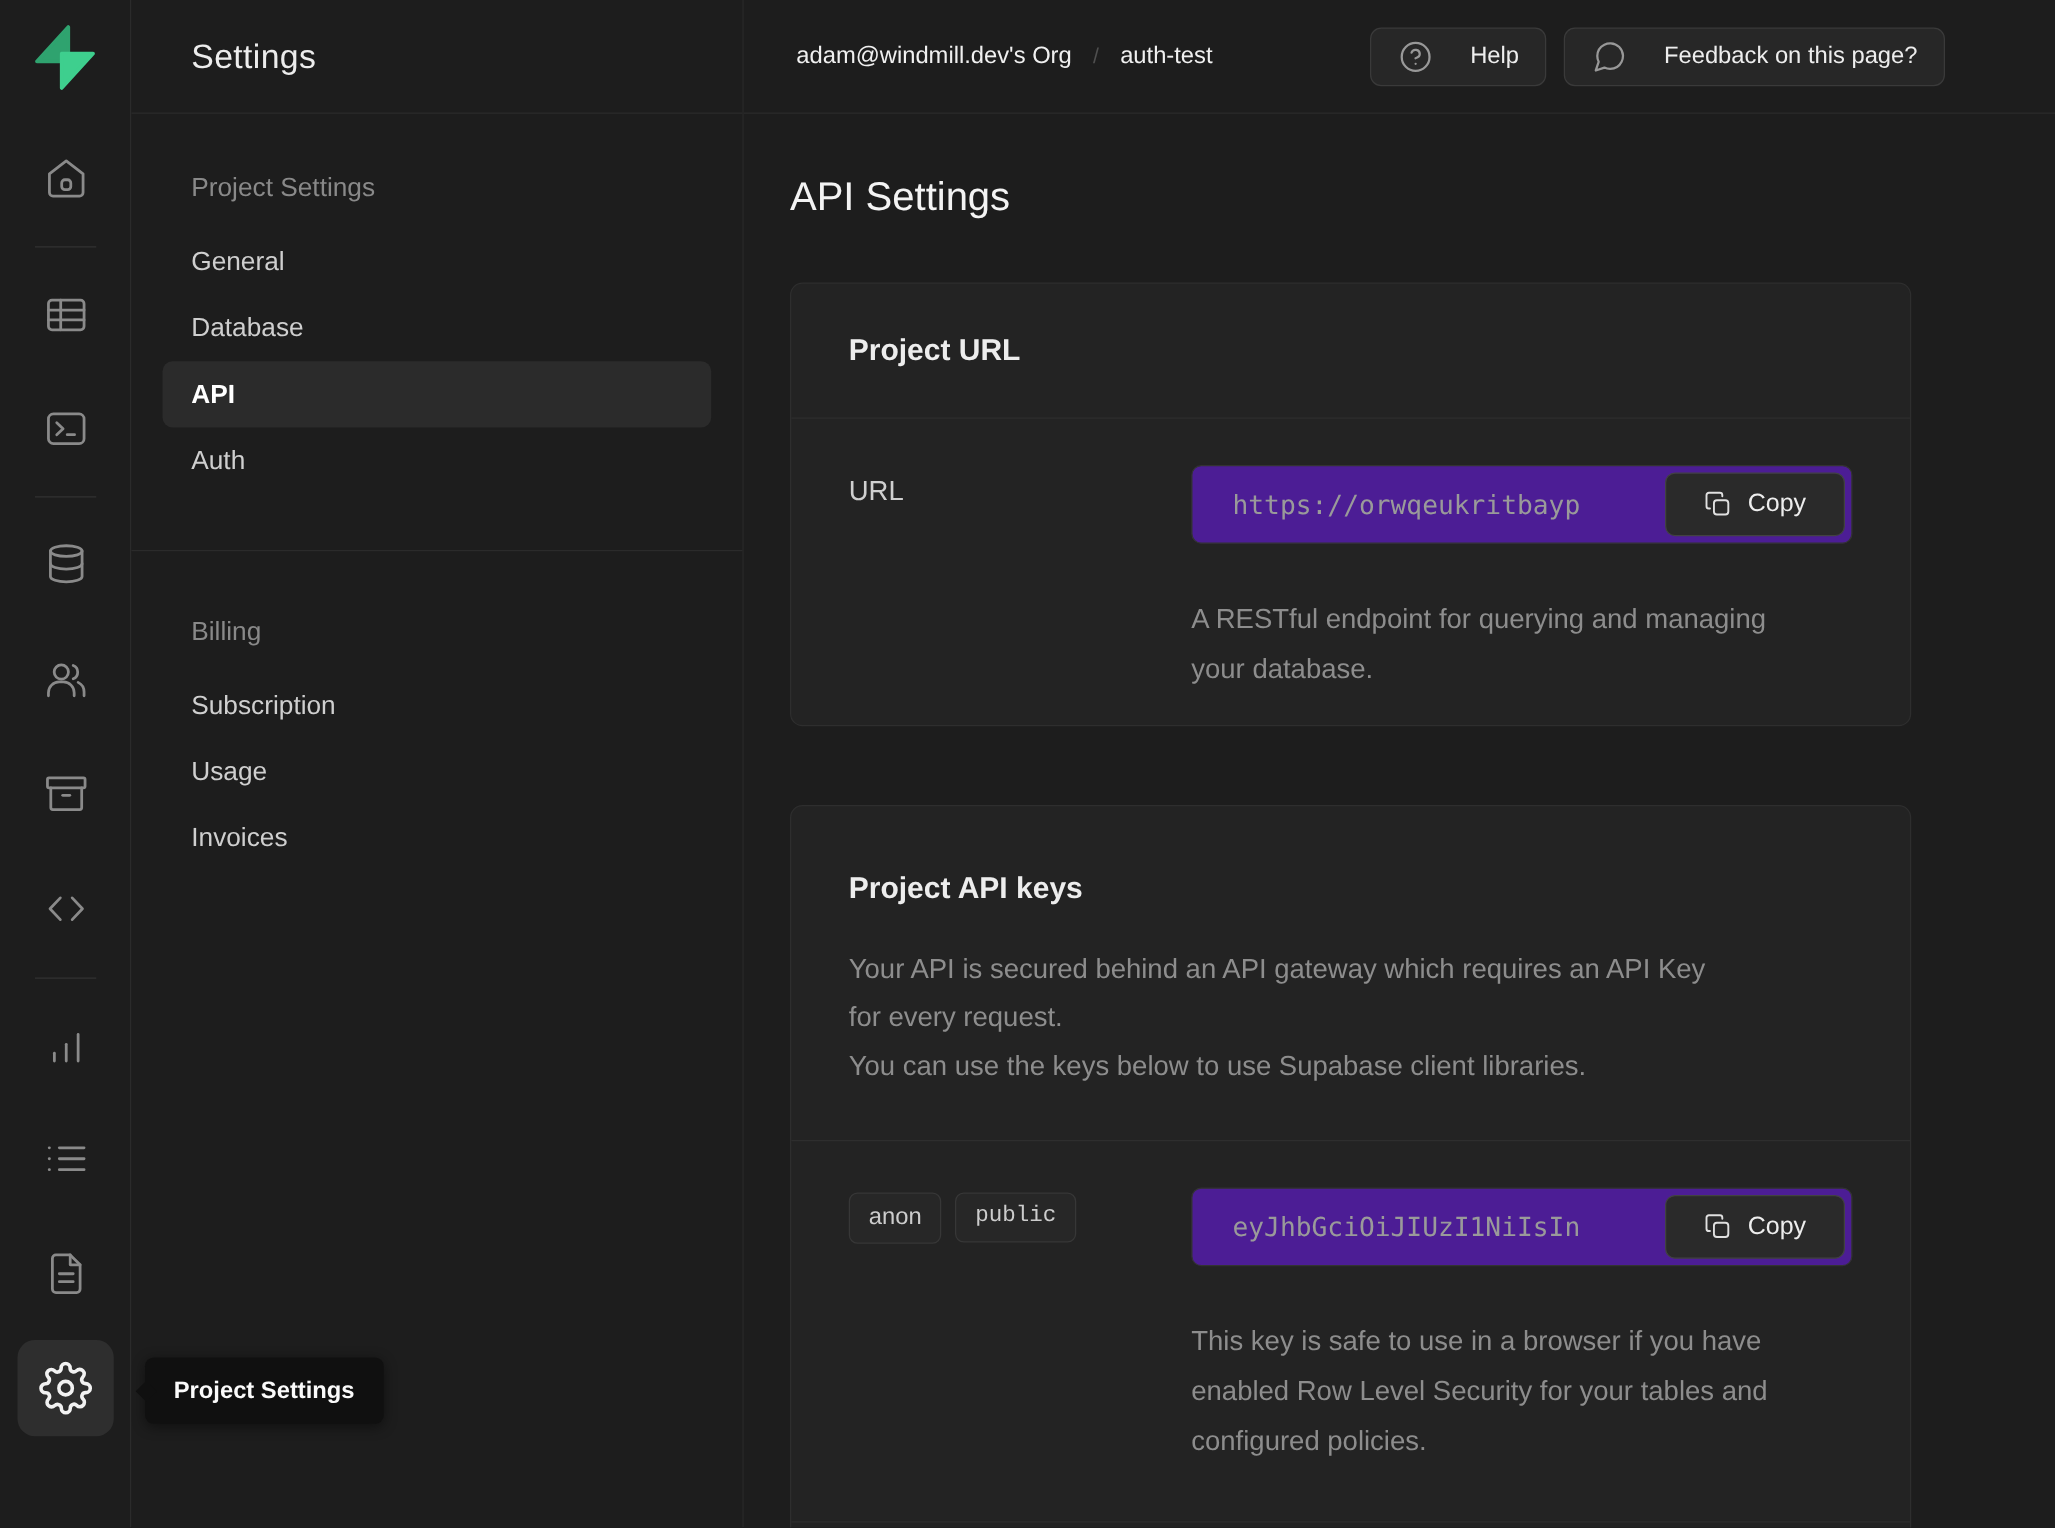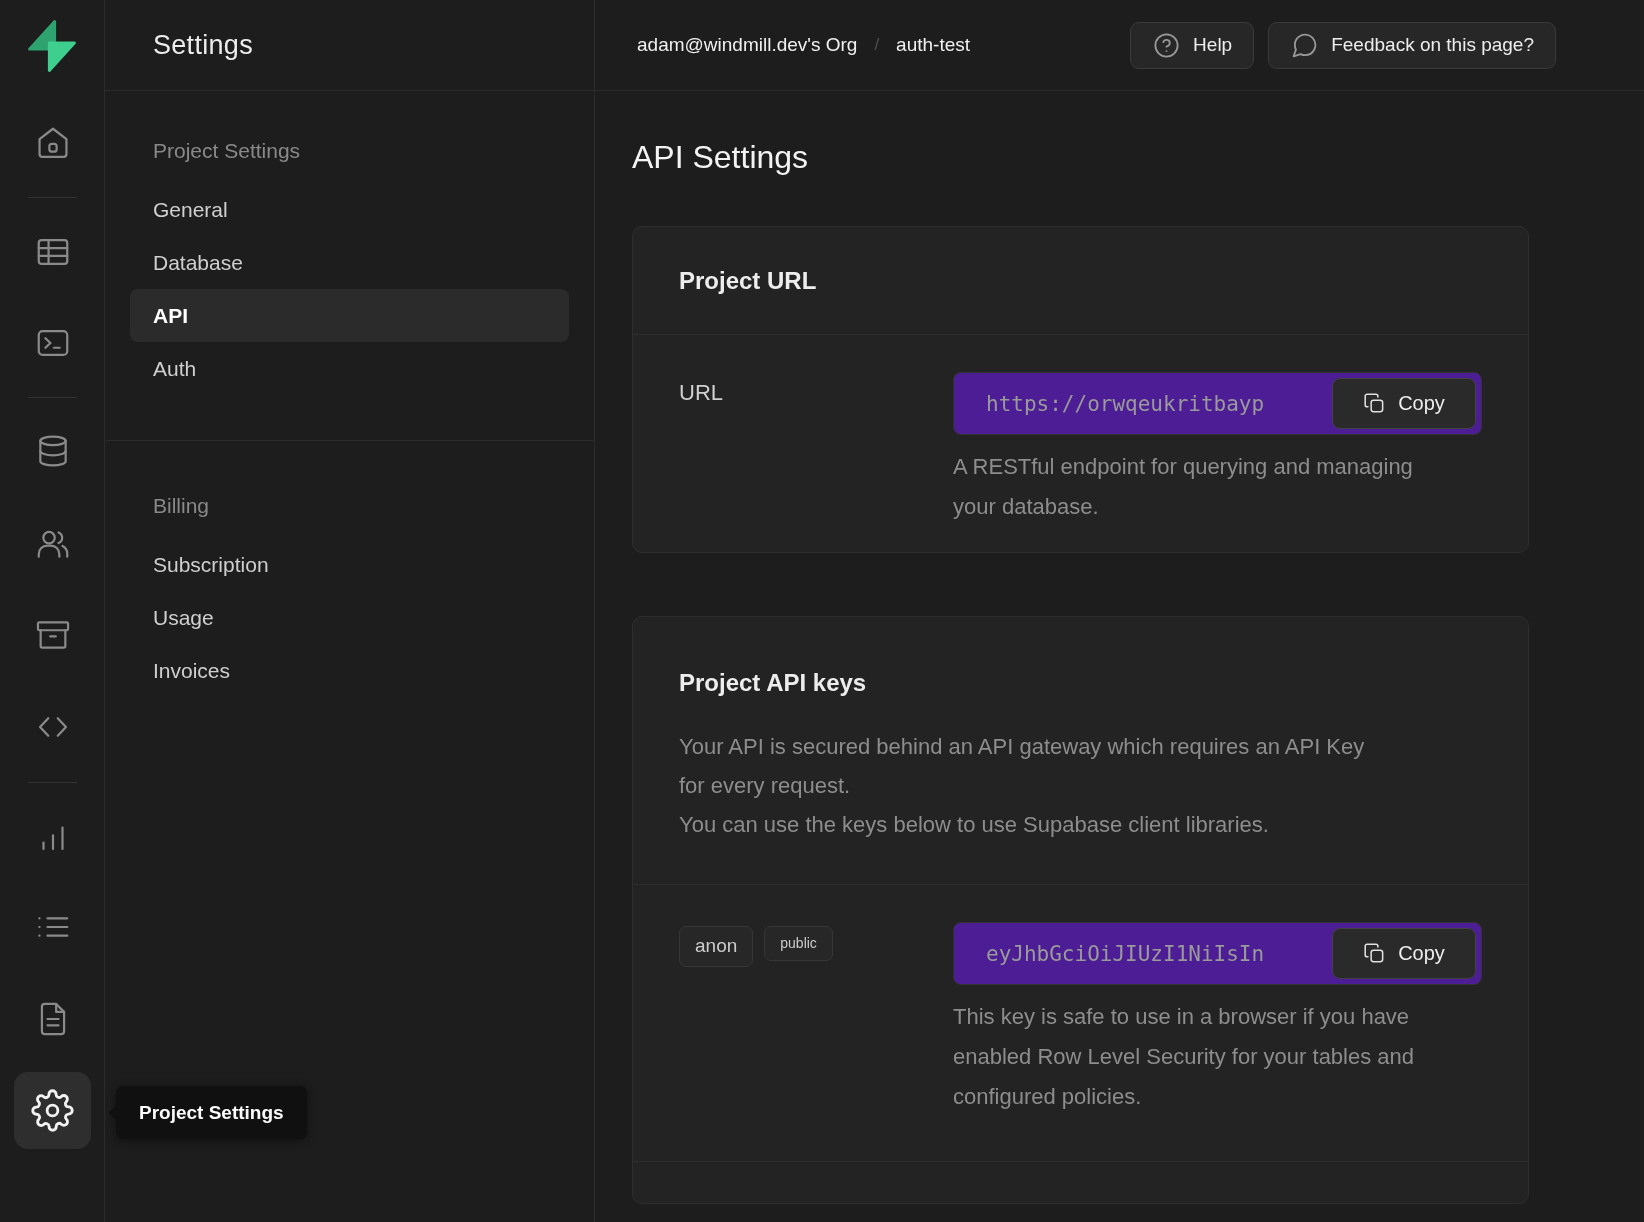--- a/index.html
+++ b/index.html
@@ -50,21 +50,21 @@
   .side-divider { height:1px; background:#2b2b2b; margin:45px -25px 53px; }
 
   
   .main { flex:1; min-width:0; display:flex; flex-direction:column; background:#1d1d1d; }
   .topbar { flex:0 0 91px; height:91px; border-bottom:1px solid #2b2b2b;
             display:flex; align-items:center; padding:0 88px 0 42px; }
   .breadcrumb { display:flex; align-items:center; gap:17px; font-size:19px; }
   .crumb { color:#f0f0f0; cursor:pointer; }
   .crumb-sep { color:#4f4f4f; font-size:17px; }
   .topbar-actions { margin-left:auto; display:flex; gap:14px; }
-  .top-btn { height:47px; display:flex; align-items:center; gap:12px; padding:0 21px;
+  .top-btn { height:47px; display:flex; align-items:center; gap:29px; padding:0 21px;
              background:#272727; border:1px solid #3a3a3a; border-radius:9px;
              color:#ededed; font-size:19px; font-family:inherit; cursor:pointer; }
   .top-btn svg { width:29px; height:29px; color:#989898; }
 
   .content { padding:48px 0 0 37px; }
   .page-title { margin:0 0 50px 0; font-size:32px; font-weight:400; color:#f3f3f3; }
 
   .card { width:897px; background:#232323; border:1px solid #2e2e2e; border-radius:10px; overflow:hidden; }
   .card + .card { margin-top:63px; }
   .card-head { height:108px; padding:0 46px; display:flex; align-items:center;
@@ -75,33 +75,33 @@
   .card-desc { margin:0; font-size:22px; line-height:39px; color:#8d8d8d; max-width:800px; }
 
   .card-body { padding:37px 46px 25px; }
   .card-body.keys { padding-bottom:44px; }
   .row { display:flex; }
   .row-label { flex:0 0 274px; width:274px; font-size:22px; color:#cfcfcf; padding-top:8px; }
   .badge-group { flex:0 0 274px; width:274px; display:flex; gap:11px;
                  align-items:flex-start; padding-top:4px; }
   .badge { background:#272727; border:1px solid #373737; border-radius:7px;
            padding:8px 15px; font-size:19px; color:#cccccc; line-height:1.2; }
-  .badge.mono { font-family:Liberation Sans, sans-serif; font-size:14px; }
+  .badge.mono { font-family:Liberation Mono, monospace; font-size:18px; }
   .row-main { flex:1; min-width:0; }
   .field { position:relative; height:63px; background:#4c1d95;
            border:1px solid #333333; border-radius:8px;
            display:flex; align-items:center; overflow:hidden; cursor:text; }
   .field-value { font-family:"DejaVu Sans Mono", monospace; font-size:21px;
                  color:#9a9a9a; padding-left:32px; white-space:nowrap; }
   .copy-btn { position:absolute; right:5px; top:5px; bottom:5px; width:144px;
               background:#2a2a2a; border:1px solid #424242; border-radius:8px;
               display:flex; align-items:center; justify-content:center; gap:12px;
               color:#ededed; font-size:20px; font-family:inherit; cursor:pointer; }
   .copy-btn svg { width:23px; height:23px; color:#e0e0e0; }
-  .field-desc { margin:12px 0 0; font-size:22px; line-height:40px;
+  .field-desc { margin:40px 0 0; font-size:22px; line-height:40px;
                 color:#8d8d8d; max-width:480px; }
   .next-row-stub { height:42px; border-top:1px solid #2e2e2e; margin-top:0; }
 </style>
 </head>
 <body>
 
 <div class="app">
 
   <aside class="rail">
     <div class="logo">

